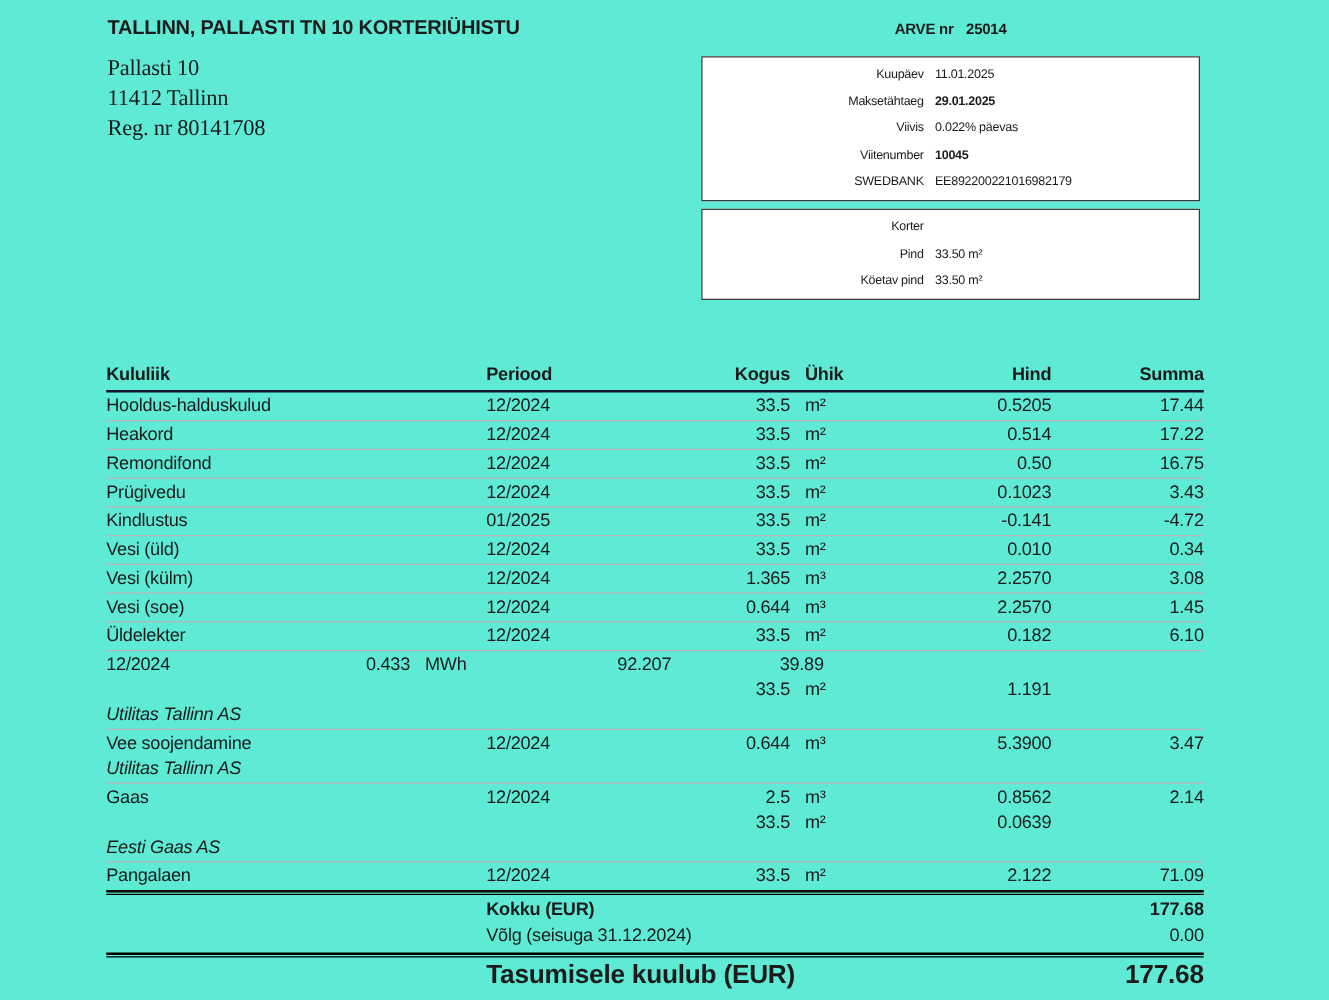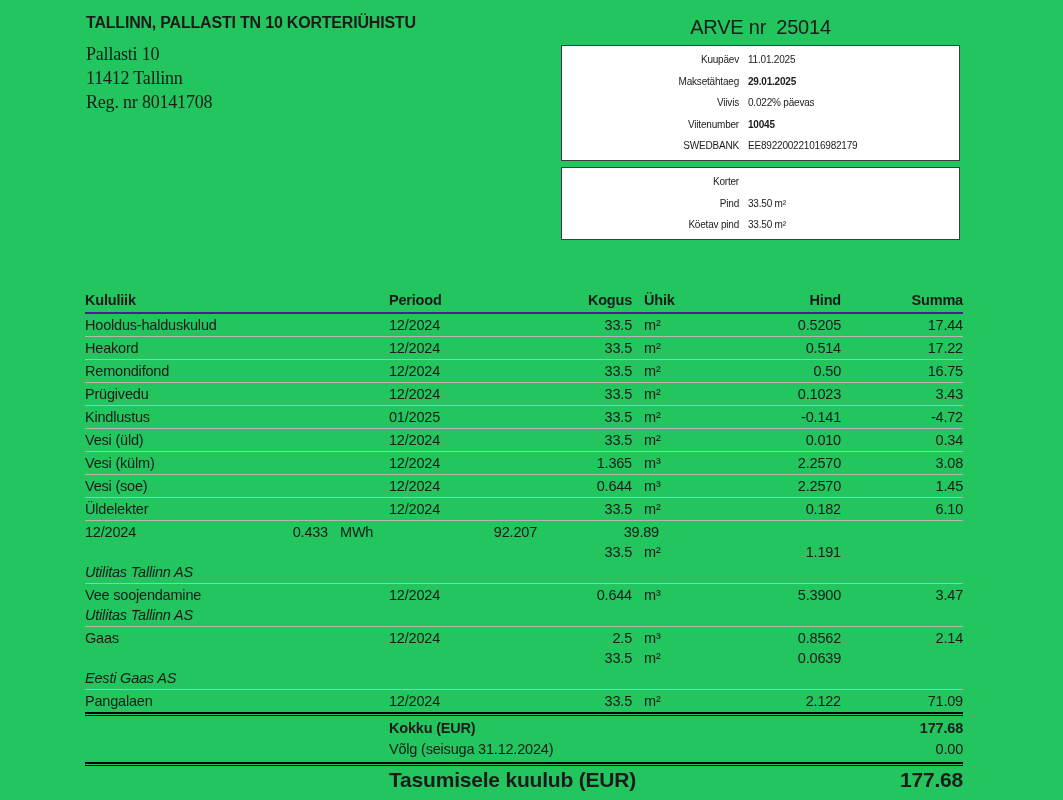--- a/index.html
+++ b/index.html
@@ -1,44 +1,44 @@
 <!DOCTYPE html>
 <html><head>
 <meta charset="utf-8">
 <style>
   html,body{margin:0;padding:0;}
   body{
     width:1063px;height:800px;background:#ffffff;
     font-family:"Liberation Sans",sans-serif;color:#1b1b1b;
     -webkit-font-smoothing:antialiased;
   }
-  .page{position:relative;width:1063px;height:800px;background:#22c55e;overflow:hidden;letter-spacing:-0.2px;}
+  .page{position:relative;width:1063px;height:800px;background:#5eead4;overflow:hidden;letter-spacing:-0.2px;}
 
   
   .company{position:absolute;left:86px;top:14px;}
   .company-name{font-size:16px;font-weight:bold;margin-bottom:10px;}
   .company-line{font-size:18px;line-height:24px;font-family:Liberation Serif, serif;}
 
   
   .arve-title{position:absolute;left:561px;top:16px;width:399px;text-align:center;
-    font-size:20px;font-weight:normal;}
+    font-size:12px;font-weight:bold;}
   .arve-title .num{margin-left:10px;}
 
   
   .box{position:absolute;left:561px;width:397px;border:1px solid #3c3c3c;padding:3px 0;background:#fff;}
   .box-invoice{top:45px;}
   .box-apartment{top:167px;}
   .brow{display:flex;font-size:10px;line-height:21.5px;}
   .blabel{width:177px;text-align:right;flex:none;}
   .bvalue{margin-left:9px;flex:1;text-align:left;white-space:nowrap;}
   .bvalue.bold{font-weight:bold;}
 
   
   .table{position:absolute;left:85px;top:291px;width:878px;font-size:14.5px;}
-  .thead{display:flex;font-weight:bold;line-height:18px;padding-bottom:3px;border-bottom:2px solid #4c1d95;}
+  .thead{display:flex;font-weight:bold;line-height:18px;padding-bottom:3px;border-bottom:2px solid #0f172a;}
   .c{flex:none;white-space:nowrap;}
   .c.name{width:304px;text-align:left;}
   .c.period{width:165px;text-align:left;}
   .c.qty{width:78px;text-align:right;}
   .c.unit{width:72px;text-align:left;padding-left:12px;box-sizing:border-box;}
   .c.price{width:137px;text-align:right;}
   .c.sum{width:122px;text-align:right;}
   .trow{border-bottom:1px solid #b6b6b6;padding:1px 0;}
   .trow:last-child{border-bottom:none;}
   .tline{display:flex;line-height:20px;}

